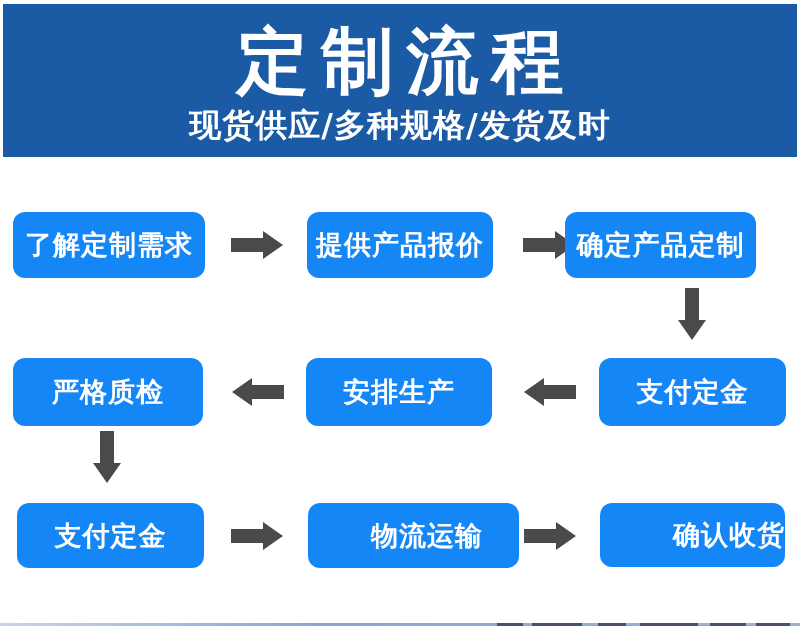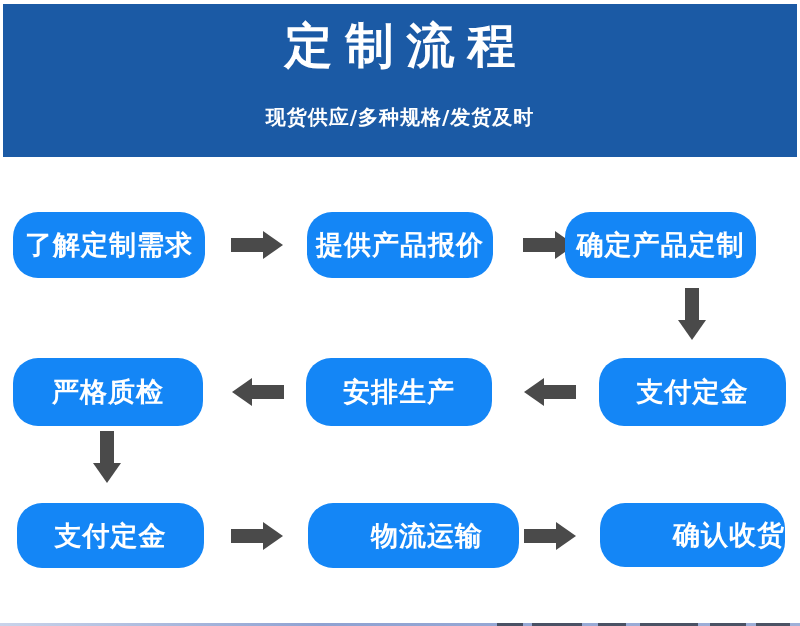--- a/index.html
+++ b/index.html
@@ -29,43 +29,43 @@
     position: absolute;
     left: 3px; top: 4px;
     width: 794px; height: 153px;
     background: var(--banner-bg);
   }
   .banner-title {
     position: absolute;
     top: 10px; left: 0; width: 100%;
     text-align: center;
     color: var(--text-on-blue);
-    font-size: 48px;
+    font-size: 72px;
     font-weight: bold;
     letter-spacing: 13px;
     padding-left: 13px;
     box-sizing: border-box;
     white-space: nowrap;
   }
   .banner-subtitle {
     position: absolute;
     top: 100px; left: 0; width: 100%;
     text-align: center;
     color: var(--text-on-blue);
-    font-size: 20px;
+    font-size: 32px;
     font-weight: bold;
     letter-spacing: 1px;
     white-space: nowrap;
   }
 
   
   .flow-box {
     position: absolute;
     background: var(--box-bg);
-    border-radius: 25px;
+    border-radius: 12px;
     display: flex;
     align-items: center;
     justify-content: center;
   }
   .flow-box .label {
     color: var(--text-on-blue);
     font-size: 27px;
     font-weight: bold;
     letter-spacing: 1px;
     white-space: nowrap;

